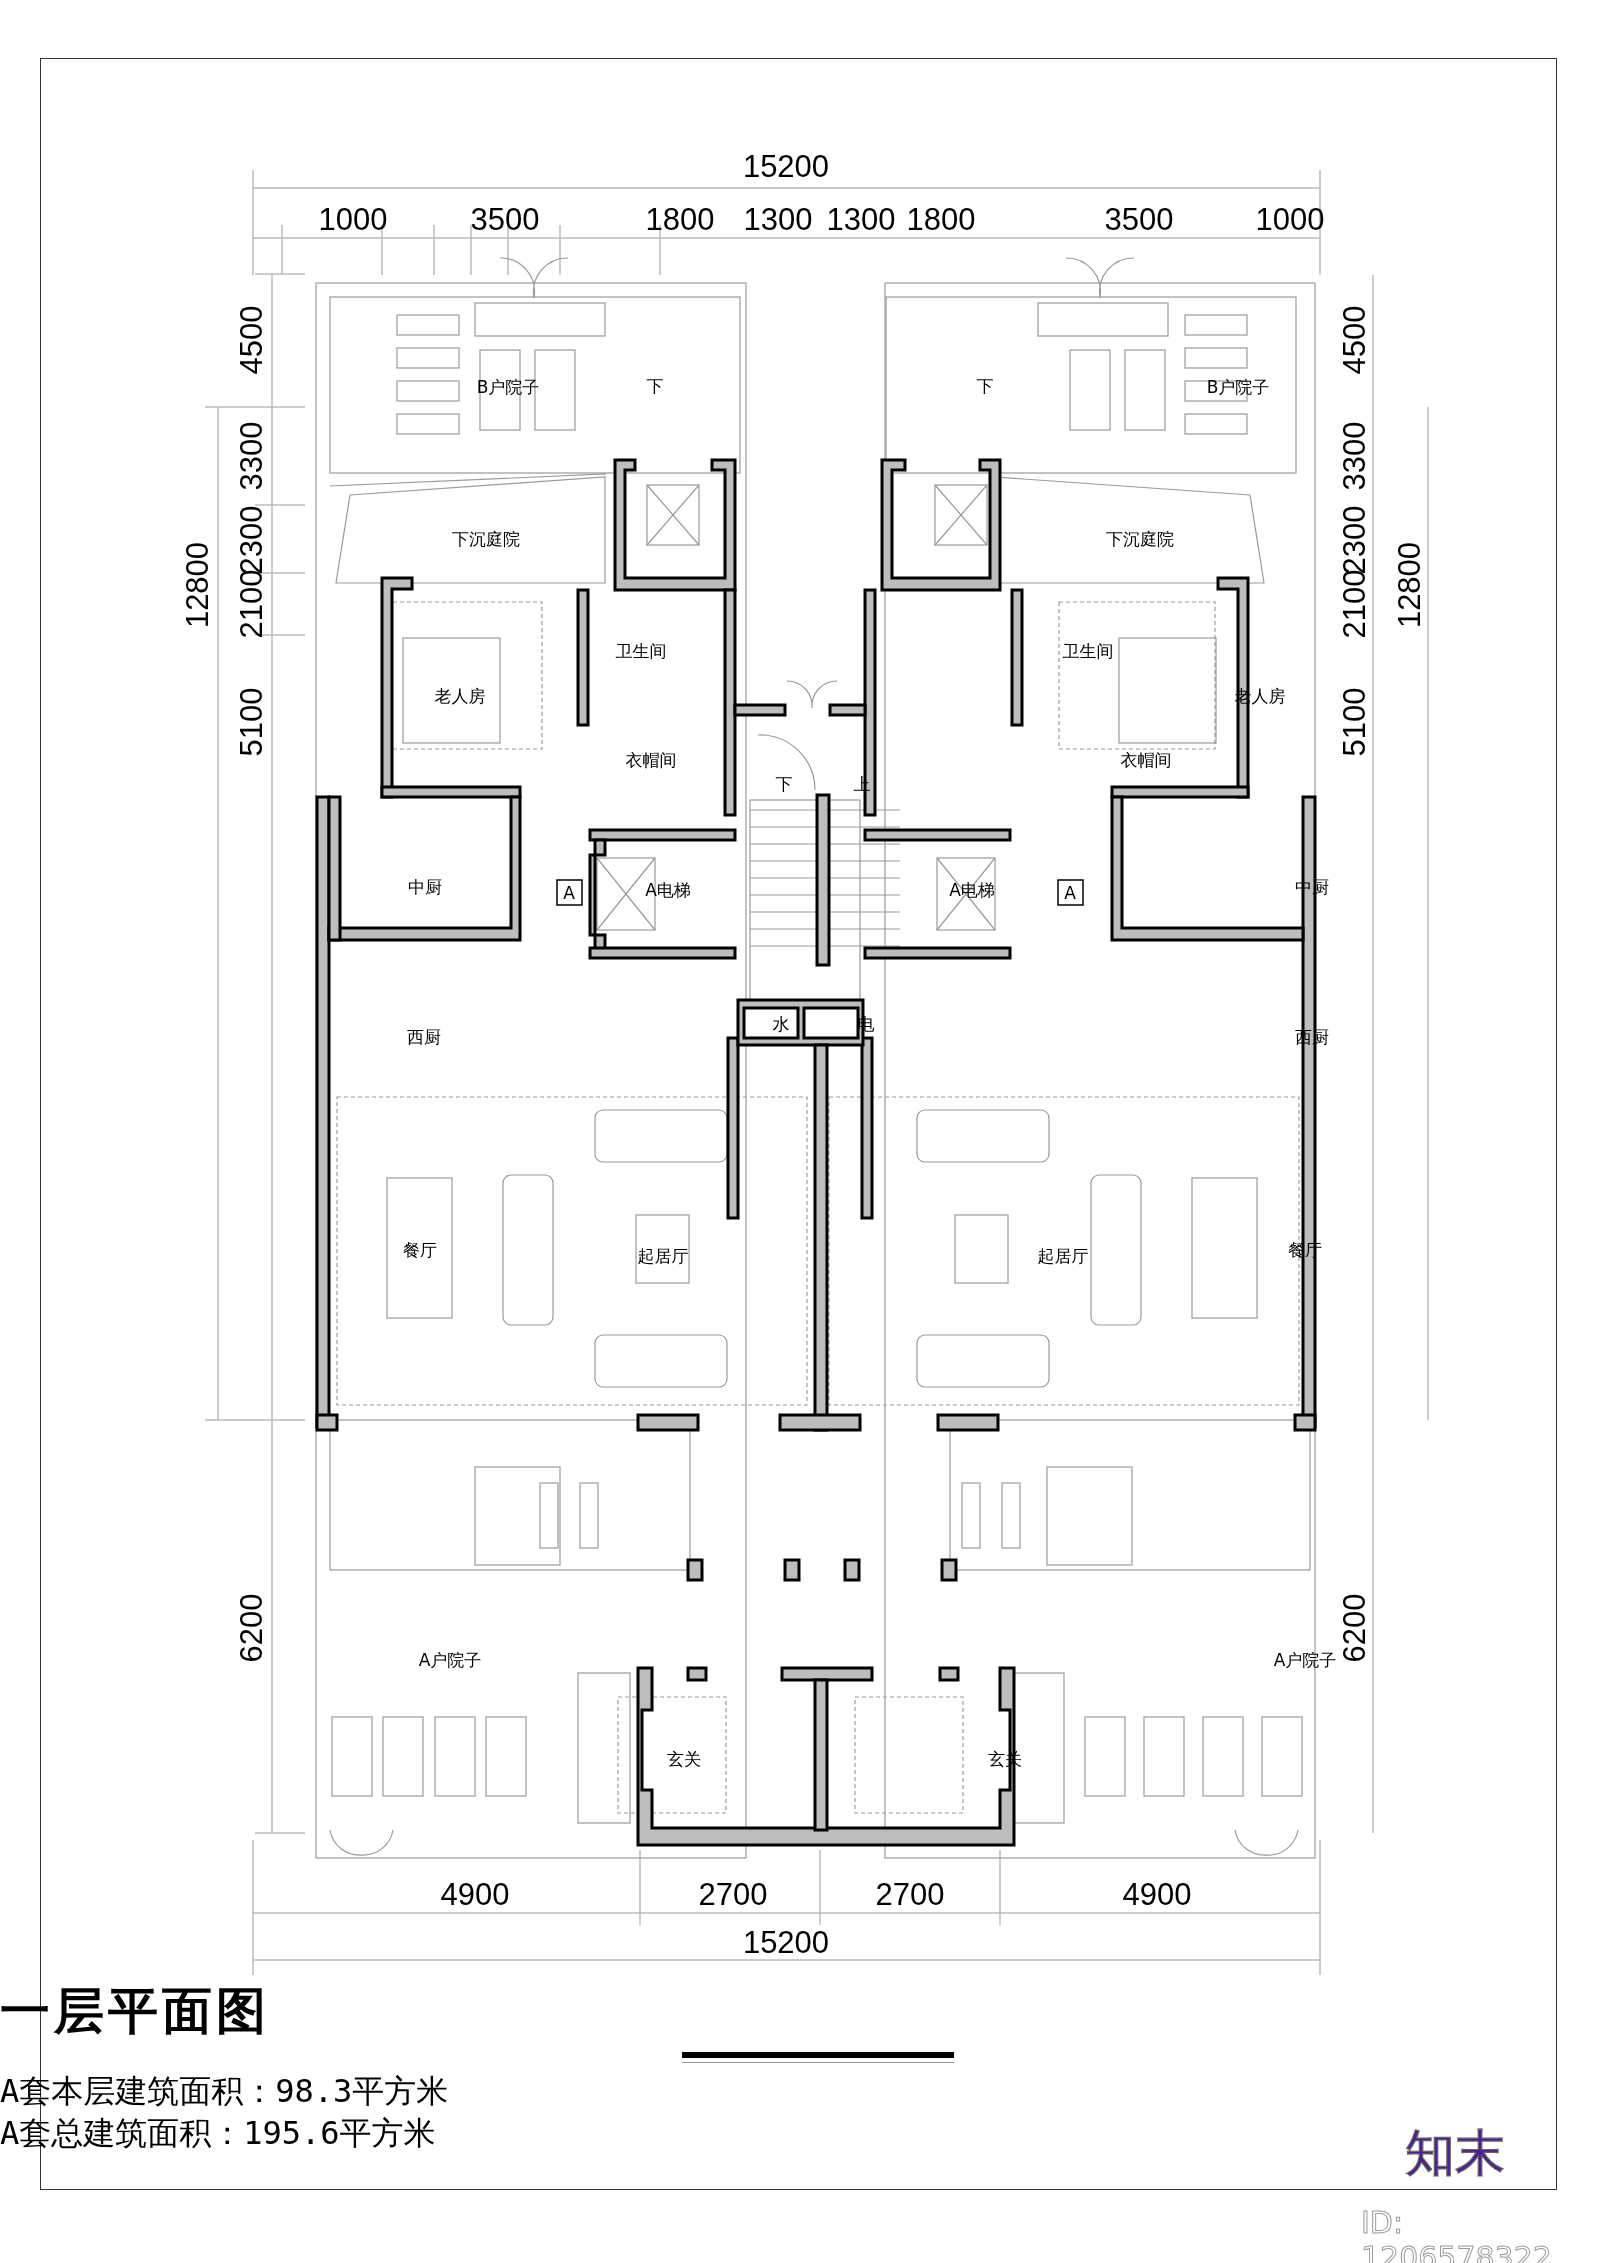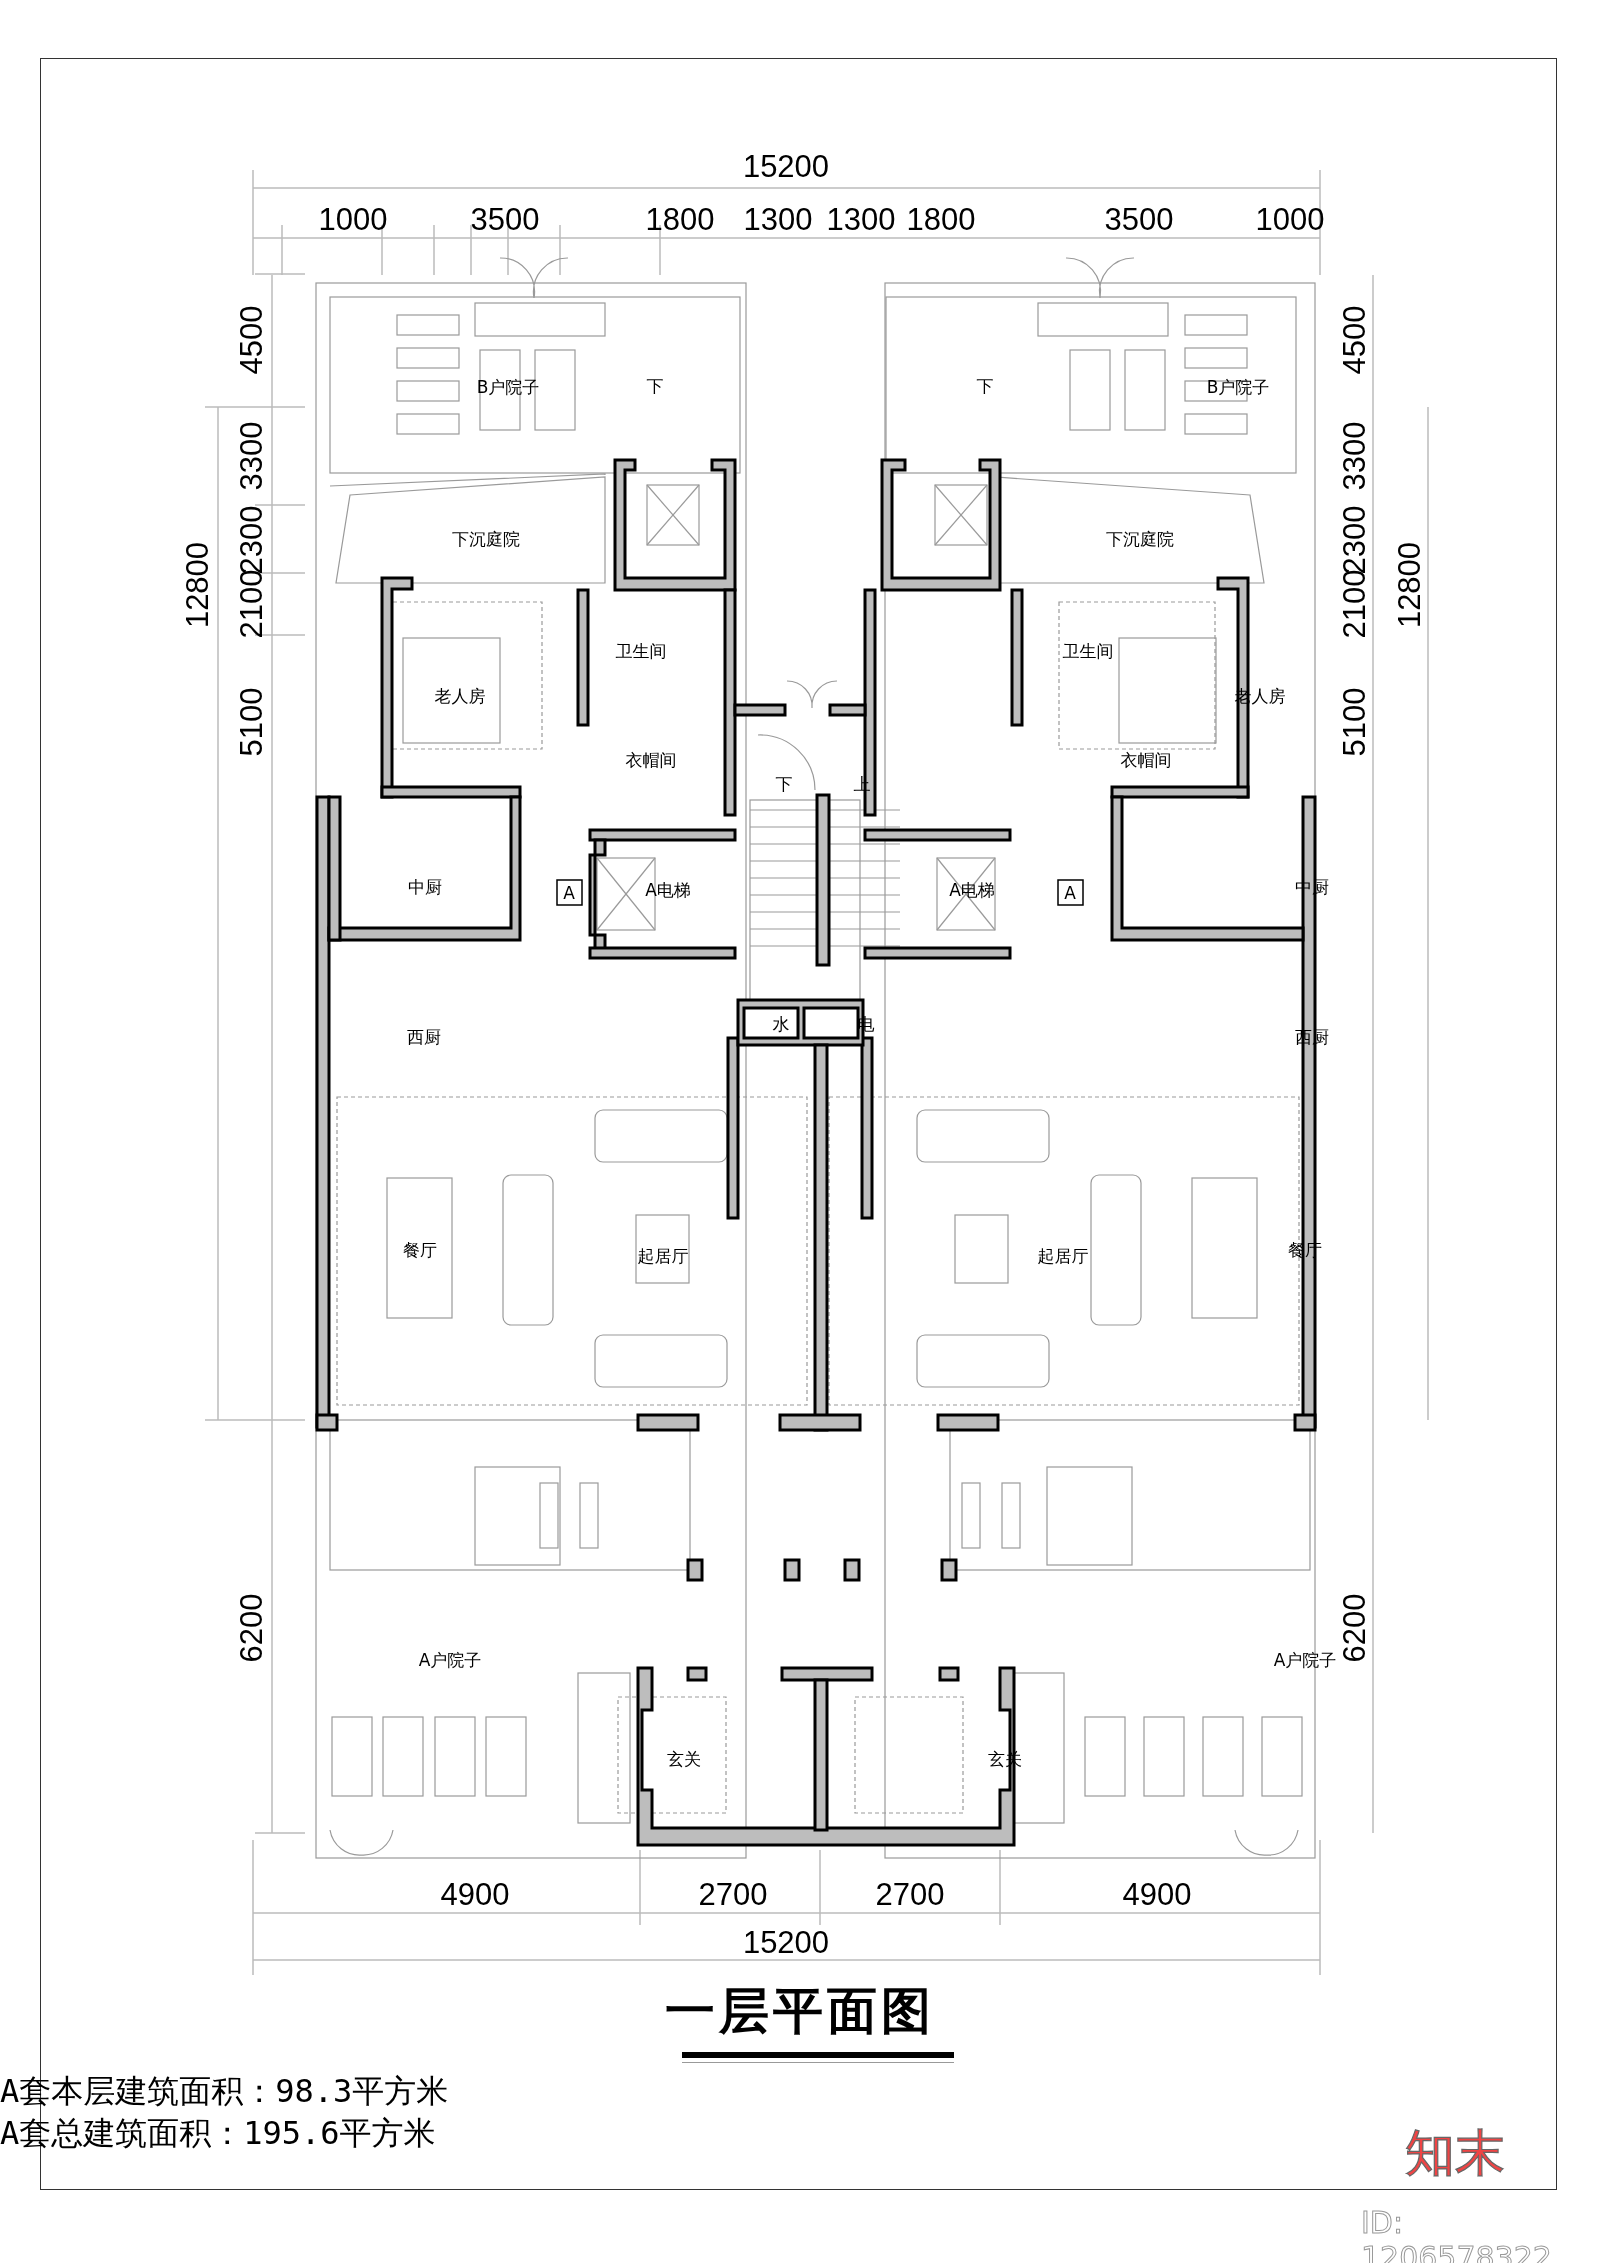--- a/index.html
+++ b/index.html
@@ -1,28 +1,28 @@
 <!DOCTYPE html>
 <html><head>
 <meta charset="utf-8">
 <style>
   html,body{margin:0;padding:0;background:#fff;}
   body{width:1600px;height:2263px;position:relative;overflow:hidden;font-family:"DejaVu Sans",sans-serif;color:#000;}
   .frame{position:absolute;left:40px;top:58px;width:1515px;height:2130px;border:1.5px solid #333;}
   svg{position:absolute;left:0;top:0;}
   .dim{font-family:"Liberation Sans Narrow","Liberation Sans",sans-serif;font-size:31px;fill:#000;}
   .room{font-family:"DejaVu Sans",sans-serif;font-size:17px;fill:#000;}
-  .title{position:absolute;left:0;width:1600px;top:1978px;text-align:center;font-size:50px;font-weight:bold;letter-spacing:4px;font-family:"DejaVu Sans",sans-serif;}
+  .title{position:absolute;left:0;width:1600px;top:1978px;font-size:50px;font-weight:bold;letter-spacing:4px;font-family:"DejaVu Sans",sans-serif;}
   .title-underline{position:absolute;left:682px;top:2052px;width:272px;height:6px;background:#000;}
   .title-underline2{position:absolute;left:682px;top:2062px;width:272px;height:1px;background:#999;}
   .area{position:absolute;left:0;width:1600px;font-size:32px;font-family:"DejaVu Sans Mono",monospace;}
   .area1{top:2070px;}
   .area2{top:2112px;}
   .logo{position:absolute;left:1298px;top:2117px;width:257px;height:72px;}
-  .logo-text{position:absolute;left:1405px;top:2120px;font-size:50px;color:#ef4444;-webkit-text-stroke:1.2px #666;font-family:"DejaVu Sans",sans-serif;}
+  .logo-text{position:absolute;left:1405px;top:2120px;font-size:50px;color:#4c1d95;-webkit-text-stroke:1.2px #666;font-family:"DejaVu Sans",sans-serif;}
   .id-text{position:absolute;left:1361px;top:2205px;font-size:30px;color:#fff;-webkit-text-stroke:1px #999;font-family:"DejaVu Sans",sans-serif;}
 </style>
 </head>
 <body>
 
 <div class="frame"></div>
 
 <svg width="1600" height="2263" viewBox="0 0 1600 2263">
 
   <g stroke="#bbb" stroke-width="1.5" fill="none">

